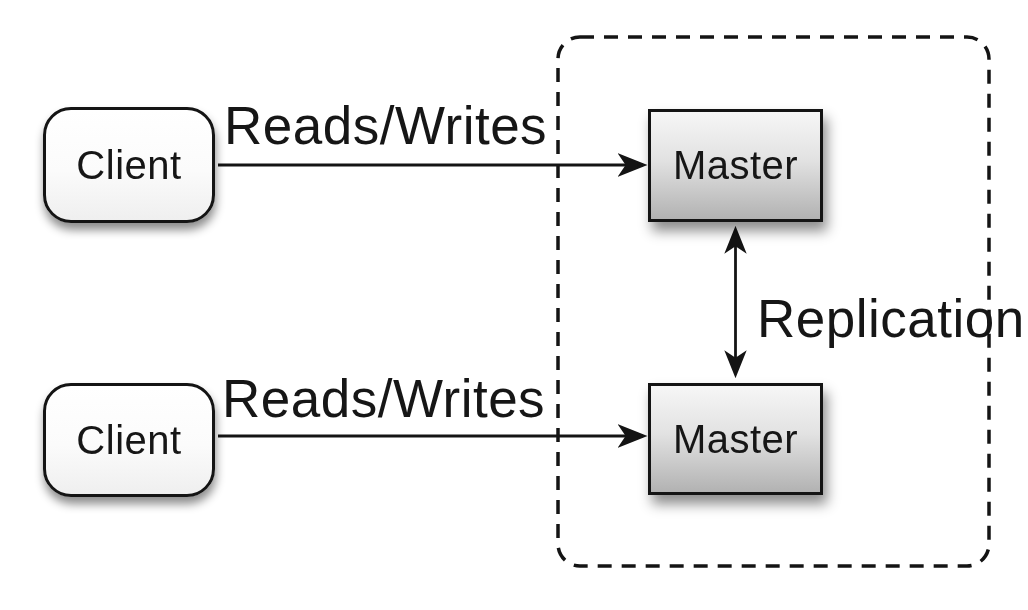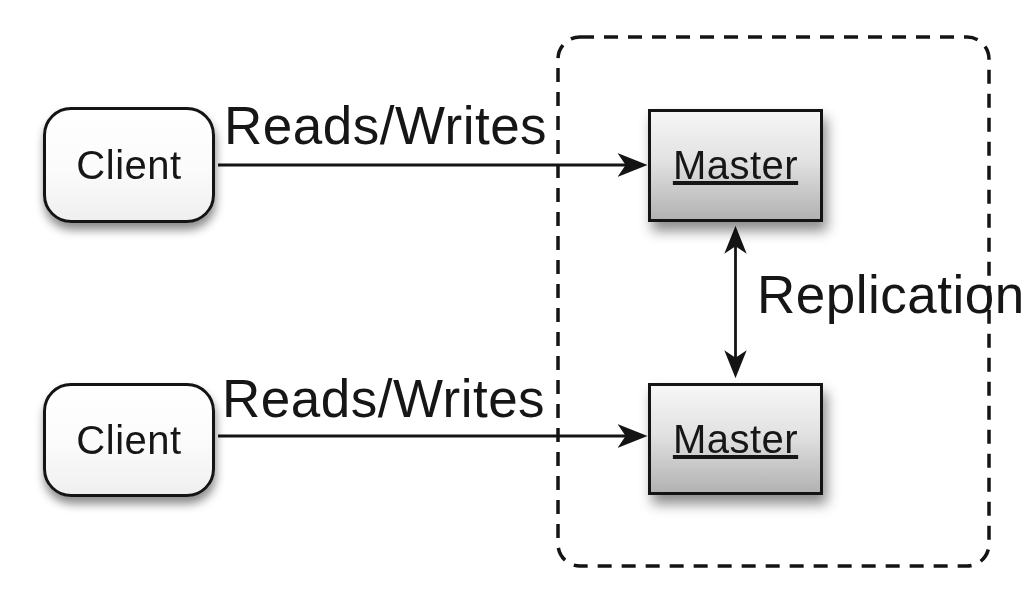--- a/index.html
+++ b/index.html
@@ -34,39 +34,38 @@
     box-sizing: border-box;
   }
   .client-box {
     border-radius: 28px;
     background: linear-gradient(180deg, #ffffff 0%, #fbfbfb 55%, #efefef 100%);
     box-shadow: 1px 7px 10px rgba(0,0,0,0.45);
   }
   .master-box {
     background: linear-gradient(180deg, #f6f6f6 0%, #e2e2e2 45%, #b2b2b2 100%);
     box-shadow: 4px 9px 12px rgba(0,0,0,0.45);
-    text-decoration: underline;
   }
   .edge-label {
     position: absolute;
     font-size: 53px;
     letter-spacing: 0.5px;
     text-align: center;
     line-height: 44px;
     height: 44px;
     color: #161616;
     white-space: nowrap;
   }
   #client1 { left: 43px;  top: 107px; width: 172px; height: 116px; }
   #client2 { left: 43px;  top: 383px; width: 172px; height: 114px; }
   #master1 { left: 648px; top: 109px; width: 175px; height: 113px; }
   #master2 { left: 648px; top: 383px; width: 175px; height: 112px; }
   #rw-label-top    { left: 224px; top: 104px; width: 320px; }
   #rw-label-bottom { left: 222px; top: 377px; width: 320px; }
-  #replication-label { left: 757px; top: 273px; width: 220px; }
+  #replication-label { left: 757px; top: 297px; width: 220px; }
 </style>
 </head>
 <body>
 
 <div class="canvas">
 
   <svg class="svg-layer" viewBox="0 0 1028 610">
     <defs>
       <marker id="ah" viewBox="0 0 10 8" refX="8.5" refY="4" markerWidth="10" markerHeight="8" orient="auto-start-reverse" markerUnits="strokeWidth">
         <path d="M0,0 L10,4 L0,8 L2.7,4 Z" fill="#141414"></path>

